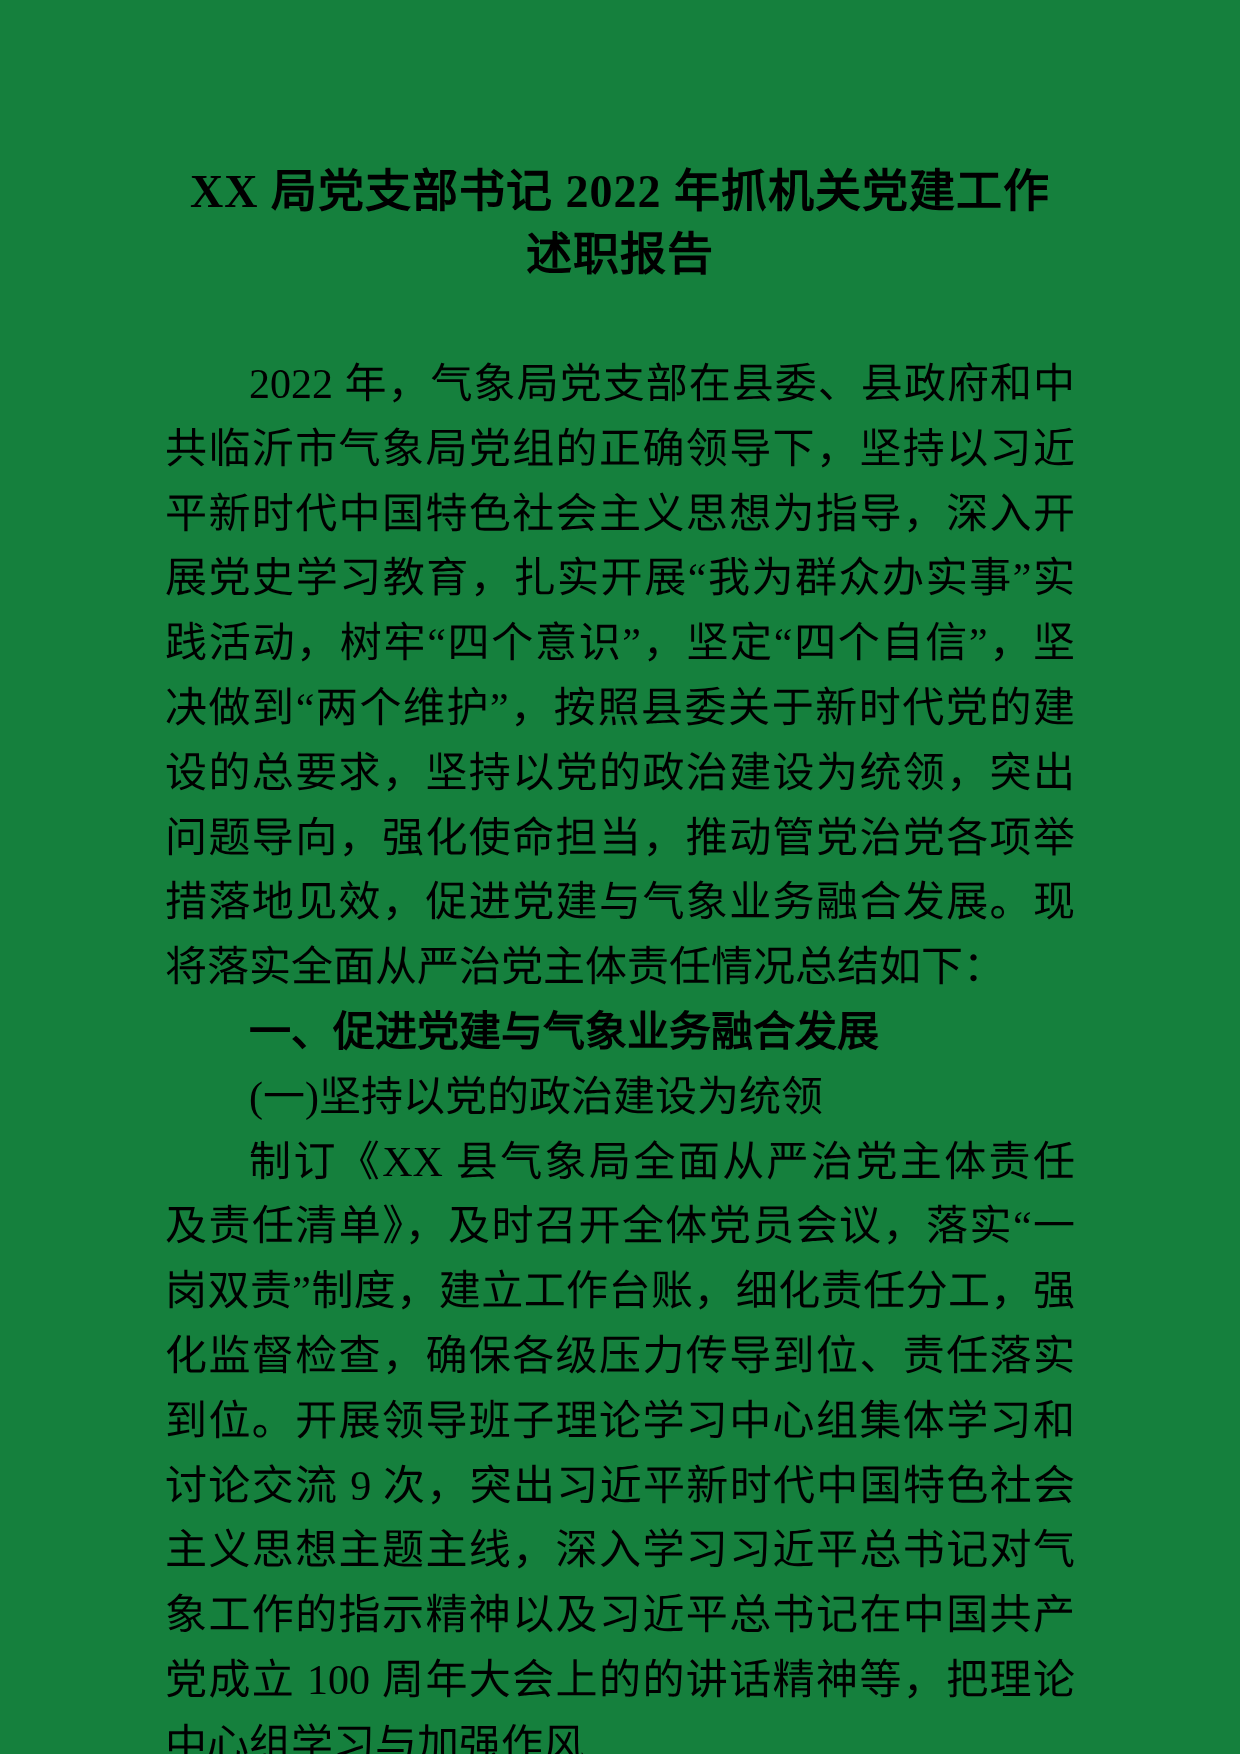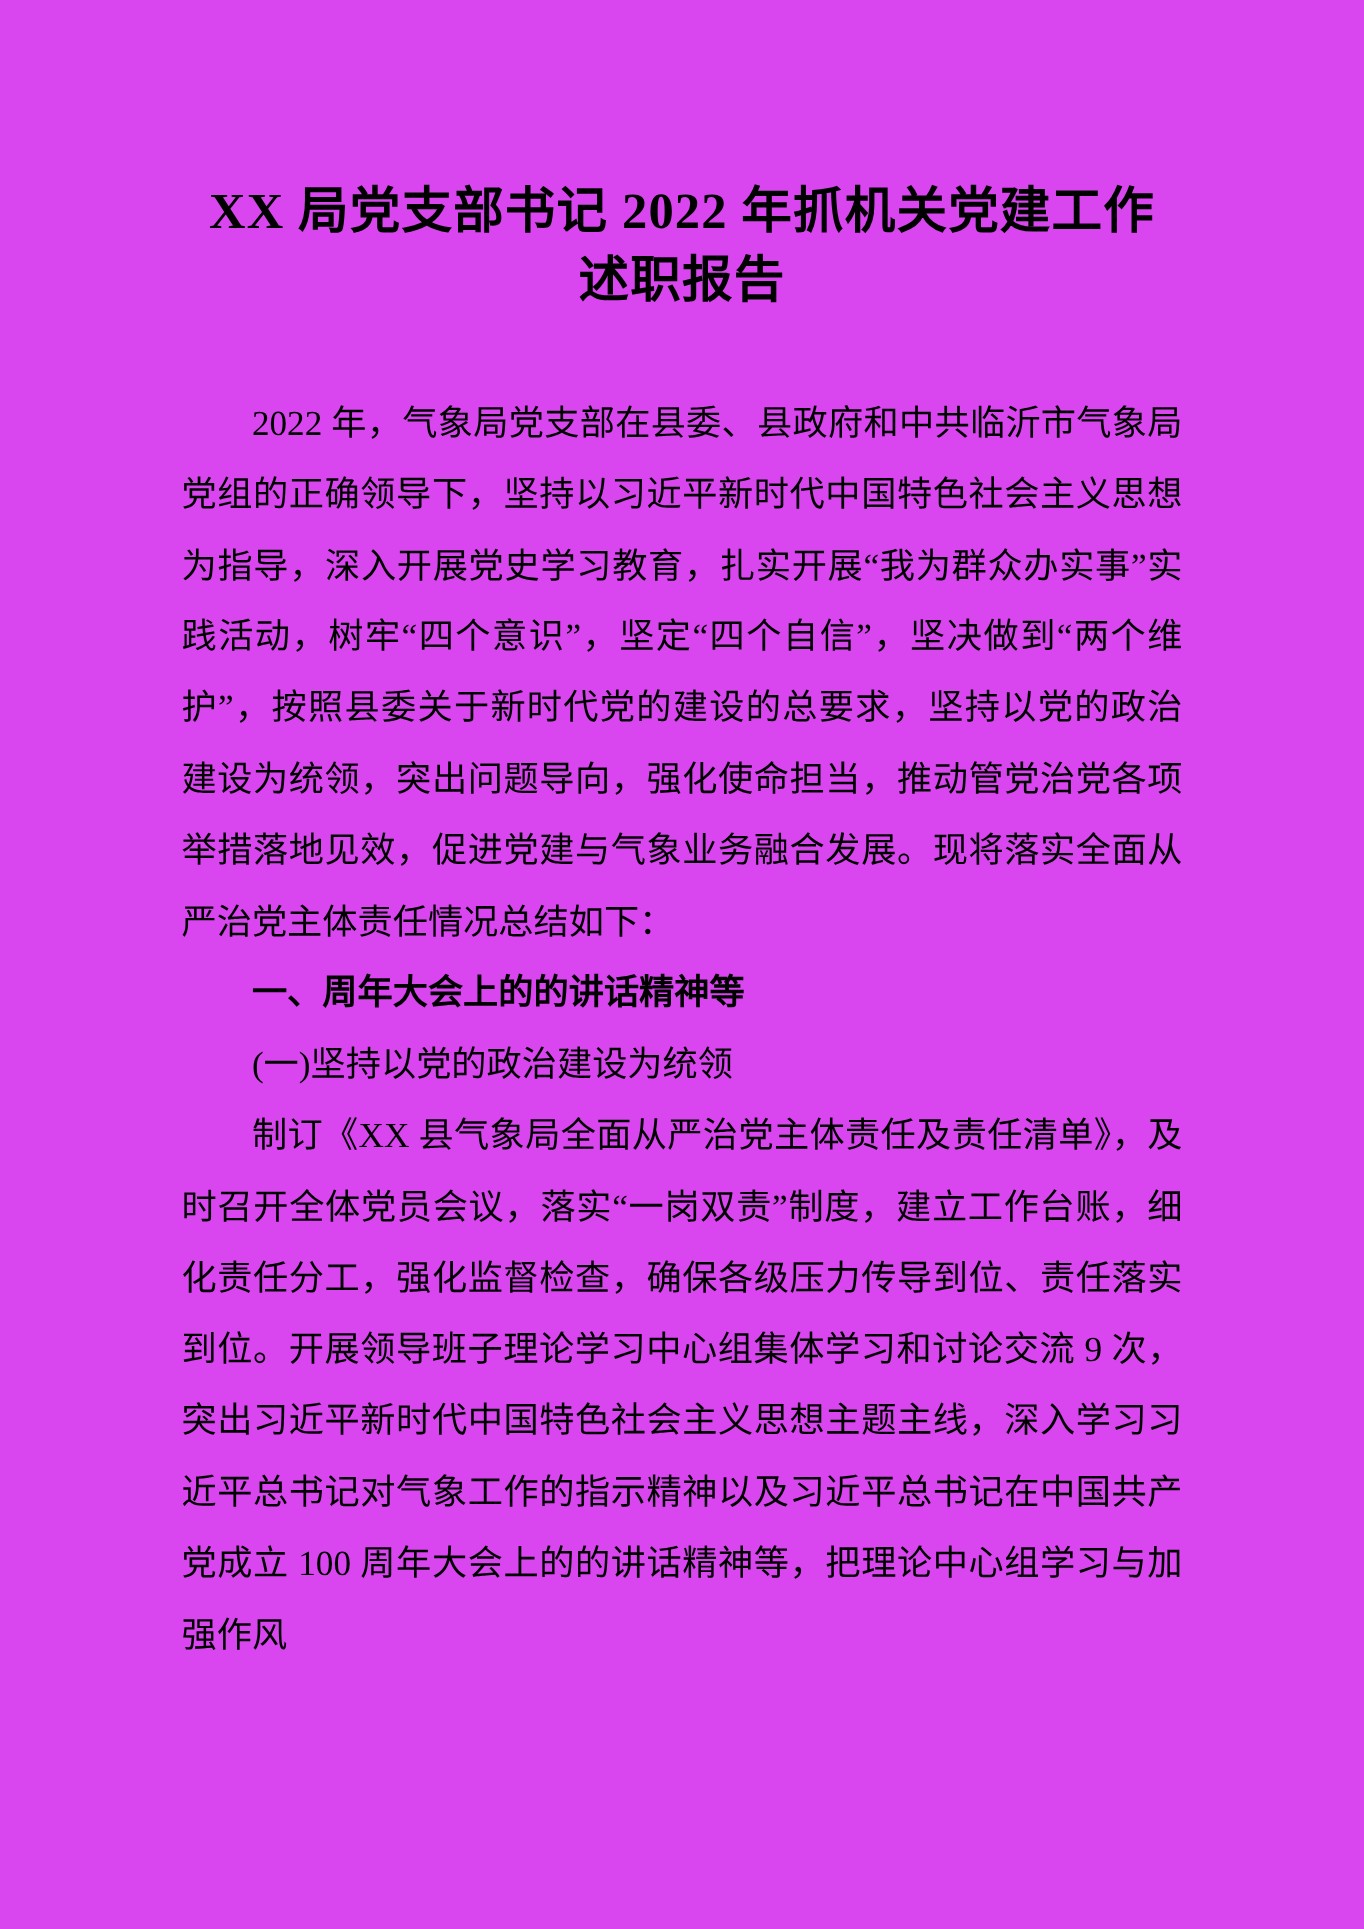--- a/index.html
+++ b/index.html
@@ -6,21 +6,21 @@
   html, body {
     margin: 0;
     padding: 0;
     background: #ffffff;
   }
   .page {
     position: relative;
     width: 1240px;
     height: 1754px;
     margin: 0 auto;
-    background: #d946ef;
+    background: #15803d;
     color: #000000;
     box-sizing: border-box;
     padding: 160px 165px 0 165px;
     overflow: hidden;
     font-family: "Liberation Serif", serif;
   }
   .doc-title {
     margin: 0;
     font-size: 46px;
     font-weight: 700;
@@ -29,21 +29,21 @@
     letter-spacing: 1px;
   }
   .doc-title .title-line {
     display: block;
   }
   .doc-body {
     margin-top: 66px;
   }
   .doc-body p {
     margin: 0;
-    font-size: 32px;
+    font-size: 42px;
     line-height: 64.8px;
     text-align: justify;
     text-justify: inter-ideograph;
     text-indent: 2em;
     word-break: normal;
   }
   .doc-body p.heading1 {
     font-weight: 700;
   }
   .doc-body p.heading2 {
@@ -54,17 +54,17 @@
 <body>
 
 <div class="page">
   <h1 class="doc-title">
     <span class="title-line">XX 局党支部书记 2022 年抓机关党建工作</span>
     <span class="title-line">述职报告</span>
   </h1>
 
   <div class="doc-body">
     <p class="body">2022 年，气象局党支部在县委、县政府和中共临沂市气象局党组的正确领导下，坚持以习近平新时代中国特色社会主义思想为指导，深入开展党史学习教育，扎实开展“我为群众办实事”实践活动，树牢“四个意识”，坚定“四个自信”，坚决做到“两个维护”，按照县委关于新时代党的建设的总要求，坚持以党的政治建设为统领，突出问题导向，强化使命担当，推动管党治党各项举措落地见效，促进党建与气象业务融合发展。现将落实全面从严治党主体责任情况总结如下：</p>
-    <p class="heading1">一、周年大会上的的讲话精神等</p>
+    <p class="heading1">一、促进党建与气象业务融合发展</p>
     <p class="heading2">(一)坚持以党的政治建设为统领</p>
     <p class="body">制订《XX 县气象局全面从严治党主体责任及责任清单》，及时召开全体党员会议，落实“一岗双责”制度，建立工作台账，细化责任分工，强化监督检查，确保各级压力传导到位、责任落实到位。开展领导班子理论学习中心组集体学习和讨论交流 9 次，突出习近平新时代中国特色社会主义思想主题主线，深入学习习近平总书记对气象工作的指示精神以及习近平总书记在中国共产党成立 100 周年大会上的的讲话精神等，把理论中心组学习与加强作风</p>
   </div>
 </div>
 
 </body></html>

